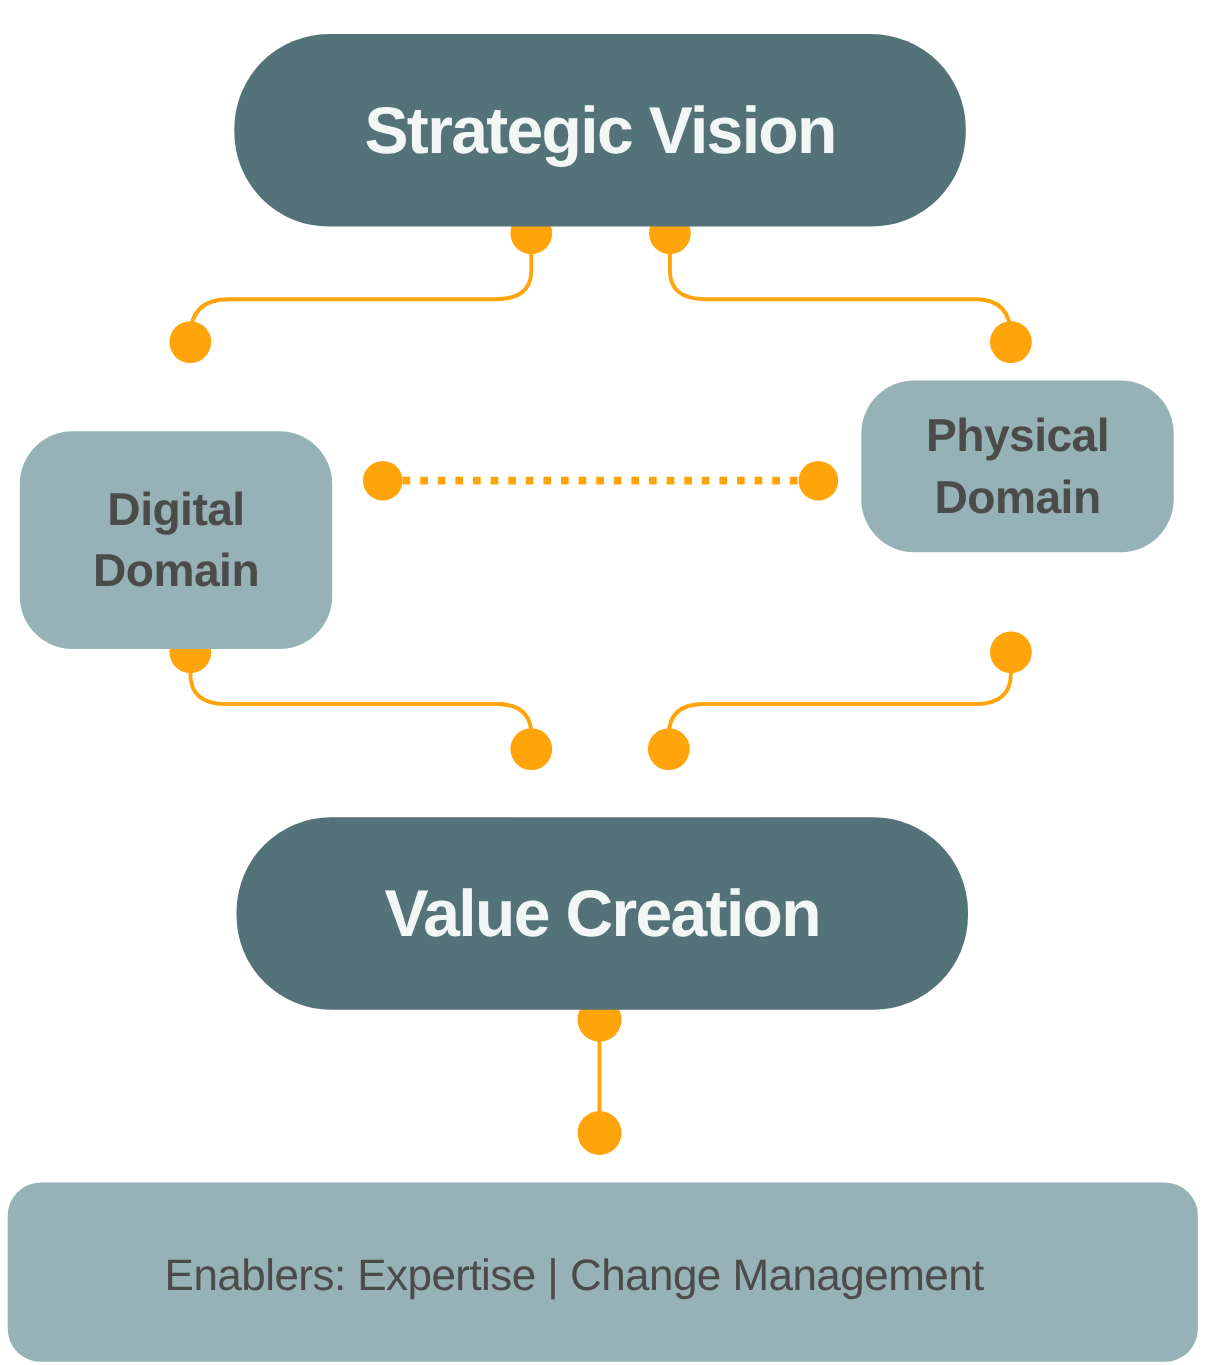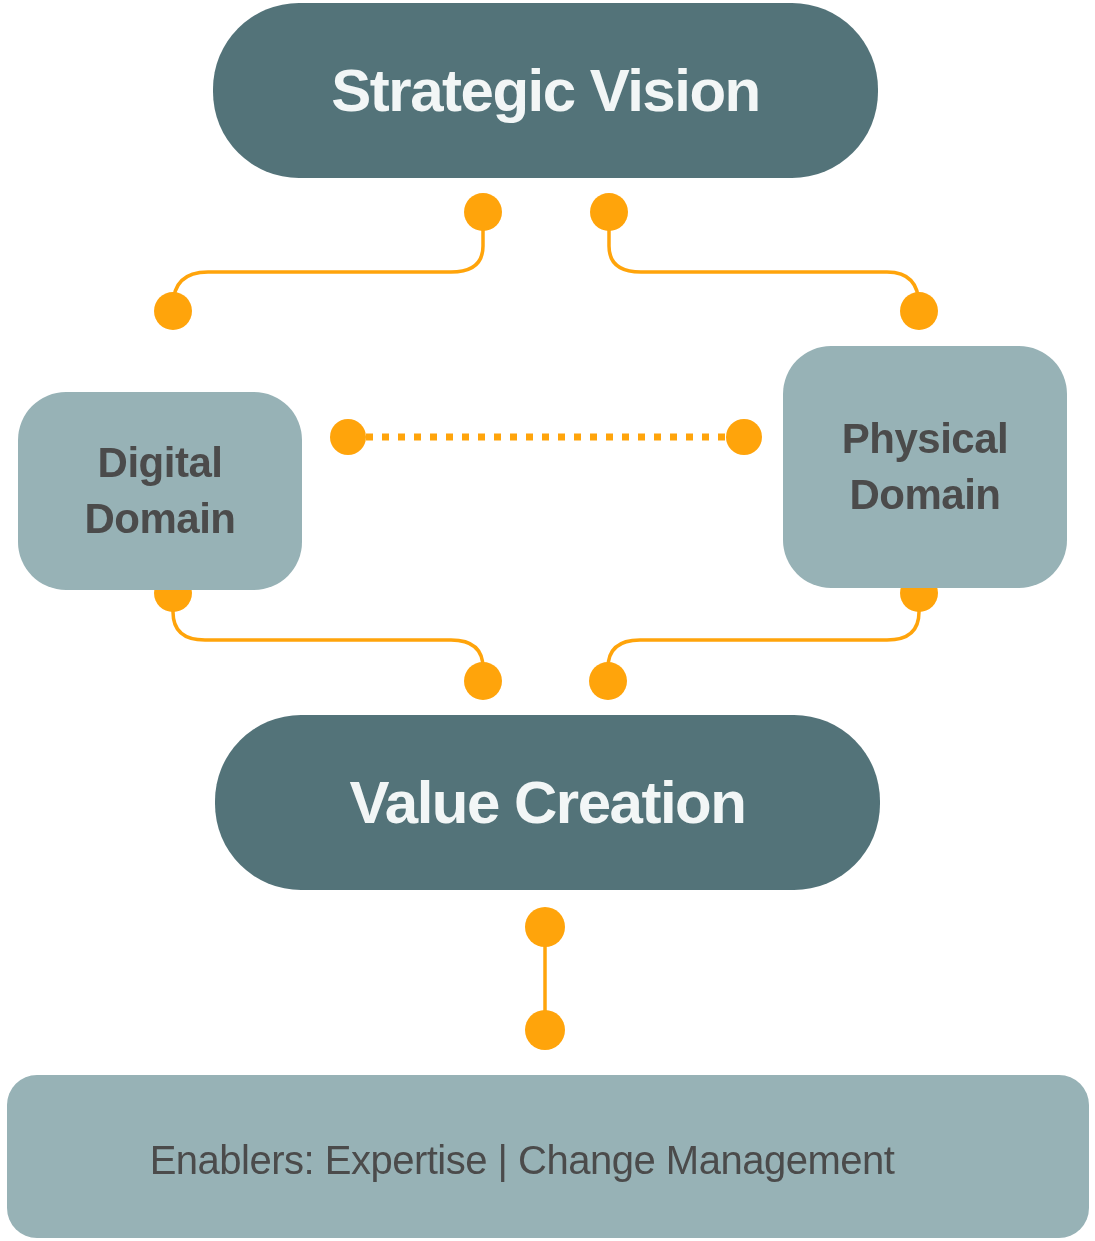--- a/index.html
+++ b/index.html
@@ -44,37 +44,38 @@
     position: absolute;
     z-index: 2;
     display: flex;
     align-items: center;
     justify-content: center;
     text-align: center;
   }
   .pill {
     background: var(--node-dark);
     border-radius: 86px;
+    margin-top: 28px;
   }
   .pill-label {
     color: var(--light-text);
     font-size: 60px;
     font-weight: 700;
     letter-spacing: -1.5px;
     white-space: nowrap;
   }
   .node-strategic { left: 213px; top: 3px; width: 665px; height: 175px; }
   .node-value     { left: 215px; top: 715px; width: 665px; height: 175px; text-align: center; }
   .domain-box {
     background: var(--node-light);
     border-radius: 48px;
     flex-direction: column;
   }
   .node-digital  { left: 18px;  top: 346px; width: 284px; height: 198px; margin-top: 46px; }
-  .node-physical { left: 783px; top: 346px; width: 284px; height: 242px; }
+  .node-physical { left: 783px; top: 346px; width: 284px; height: 156px; }
   .domain-label {
     color: var(--dark-text);
     font-size: 42px;
     font-weight: 700;
     line-height: 56px;
     letter-spacing: -0.5px;
   }
   .node-enablers {
     left: 7px; top: 1075px; width: 1082px; height: 163px;
     background: var(--node-light);

